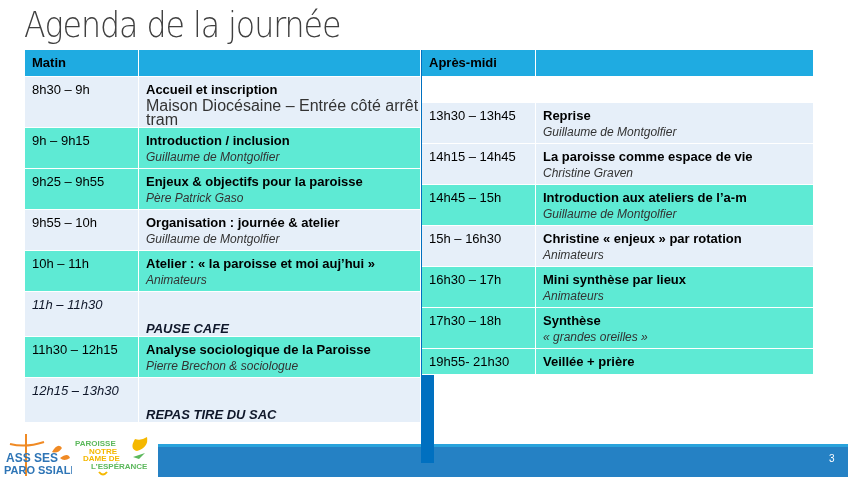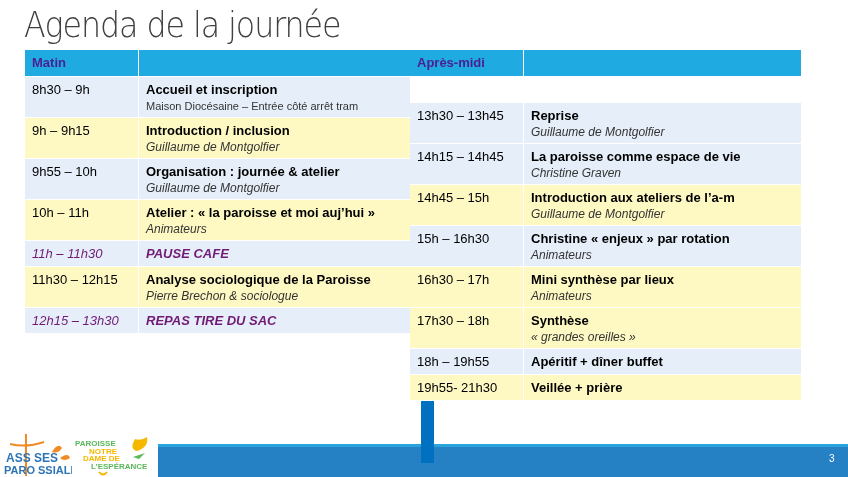--- a/index.html
+++ b/index.html
@@ -24,40 +24,40 @@
     position: absolute; left: 829px; top: 453px; font-size: 10px; color: #ffffff;
   }
   .divider-bar {
     position: absolute; left: 421px; top: 50px; width: 13px; height: 413px;
     background: #0070c0;
   }
   .agenda-table {
     position: absolute; top: 50px; border-collapse: collapse; table-layout: fixed;
   }
   .agenda-table.left { left: 25px; width: 396px; }
-  .agenda-table.right { left: 410px; width: 392px; }
+  .agenda-table.right { left: 422px; width: 392px; }
   .agenda-table td { padding: 0 0 0 7px; vertical-align: top; border-right: 1px solid #ffffff; }
   .agenda-table td.time { width: 106px; }
   .head-row td {
-    background: #1fabe1; color: #4c1d95; font-weight: bold; font-size: 13px;
+    background: #1fabe1; color: #000000; font-weight: bold; font-size: 13px;
     height: 26px; line-height: 26px; border-bottom: 1px solid #ffffff;
   }
   .row td { font-size: 13px; border-bottom: 1px solid #ffffff; }
   .row.light td { background: #e6eff9; }
-  .row.mid td { background: #fef9c3; }
+  .row.mid td { background: #5eead4; }
   .row.white td { background: #ffffff; }
   .row.h2 td { height: 40px; }
   .row.h1 td { height: 25px; }
   .row .t { display: block; padding-top: 5px; line-height: 15px; }
   .row .main { display: block; padding-top: 5px; font-weight: bold; line-height: 15px; }
   .row .sub { display: block; font-size: 12px; font-style: italic; color: #333; line-height: 14px; margin-top: 2px; }
-  .row .sub.upright { font-style: normal; font-size: 11px; }
+  .row .sub.upright { font-style: normal; font-size: 16px; }
   .row.italic .t, .row.italic .main { font-style: italic; font-weight: normal; }
-  .row.pause .t, .row.pause .main { color: #701a75; font-style: italic; }
-  .row.pause .main { font-weight: bold; }
+  .row.pause .t, .row.pause .main { color: #0f172a; font-style: italic; }
+  .row.pause .main { font-weight: bold; margin-top: 24px; }
   .logo-assises {
     position: absolute; left: 4px; top: 432px; width: 68px; height: 44px;
   }
   .logo-paroisse {
     position: absolute; left: 75px; top: 437px; width: 84px; height: 40px;
   }
 </style>
 </head>
 <body>
 
@@ -83,20 +83,29 @@
   </tr>
   <tr class="row mid h2">
     <td class="time">
           <span class="t">9h – 9h15</span>
         </td>
     <td>
           <span class="main">Introduction / inclusion</span>
           <span class="sub">Guillaume de Montgolfier</span>
         </td>
   </tr>
+  <tr class="row mid h2">
+    <td class="time">
+          <span class="t">9h25 – 9h55</span>
+        </td>
+    <td>
+          <span class="main">Enjeux &amp; objectifs pour la paroisse</span>
+          <span class="sub">Père Patrick Gaso</span>
+        </td>
+  </tr>
   <tr class="row light h2">
     <td class="time">
           <span class="t">9h55 – 10h</span>
         </td>
     <td>
           <span class="main">Organisation : journée &amp; atelier</span>
           <span class="sub">Guillaume de Montgolfier</span>
         </td>
   </tr>
   <tr class="row mid h2">
@@ -197,28 +206,20 @@
           <span class="sub">Animateurs</span>
         </td>
   </tr>
   <tr class="row mid h2">
     <td class="time">
           <span class="t">17h30 – 18h</span>
         </td>
     <td>
           <span class="main">Synthèse</span>
           <span class="sub">« grandes oreilles »</span>
-        </td>
-  </tr>
-  <tr class="row light h1">
-    <td class="time">
-          <span class="t">18h – 19h55</span>
-        </td>
-    <td>
-          <span class="main">Apéritif + dîner buffet</span>
         </td>
   </tr>
   <tr class="row mid h1">
     <td class="time">
           <span class="t">19h55- 21h30</span>
         </td>
     <td>
           <span class="main">Veillée + prière</span>
         </td>
   </tr>

